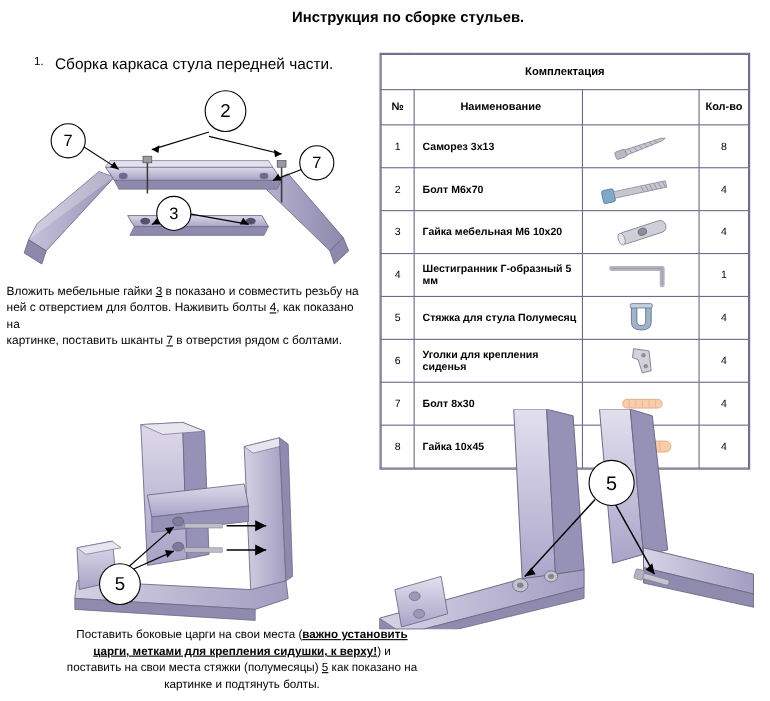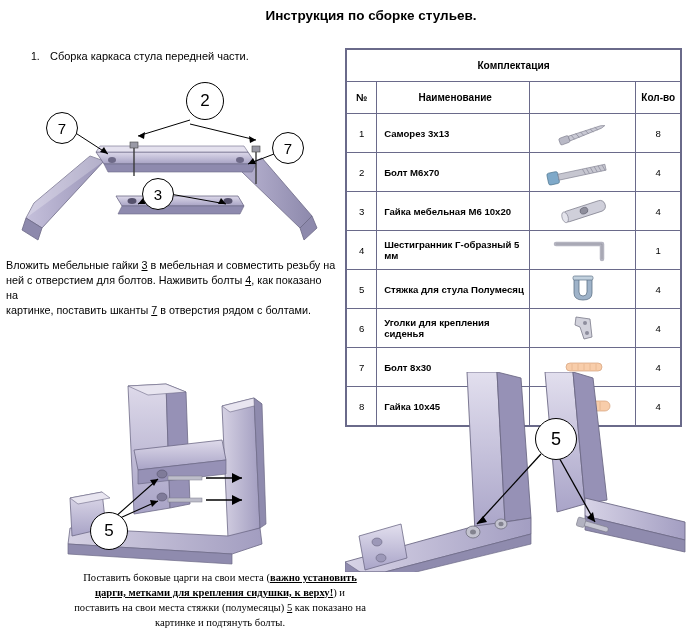--- a/index.html
+++ b/index.html
@@ -34,21 +34,21 @@
   .step1-num {
     position: absolute;
     left: 31px;
     top: 50px;
     font-size: 10.5px;
   }
   .step1-text {
     position: absolute;
     left: 50px;
     top: 50px;
-    font-size: 11px;
+    font-size: 14px;
   }
   
   .illu {
     position: absolute;
   }
   .callout {
     position: absolute;
     border: 1.6px solid #000;
     border-radius: 50%;
     background: #fff;
@@ -185,21 +185,21 @@
       <polygon points="214,136 206,136 209,130" fill="#000"></polygon>
     </svg>
   </div>
 
   <div class="callout lg" style="left:186px; top:82px;">2</div>
   <div class="callout md" style="left:46px; top:112px;">7</div>
   <div class="callout md" style="left:272px; top:132px;">7</div>
   <div class="callout md" style="left:142px; top:178px;">3</div>
 
   <div class="para" style="left:6px; top:258px; width:330px;">
-    <span>Вложить мебельные гайки </span><u>3</u><span> в мебельная и совместить резьбу на</span><br>
+    <span>Вложить мебельные гайки </span><u>3</u><span> в показано и совместить резьбу на</span><br>
     <span>ней с отверстием для болтов. Наживить болты </span><u>4</u><span>, как показано на</span><br>
     <span>картинке, поставить шканты </span><u>7</u><span> в отверстия рядом с болтами.</span>
   </div>
 
   <div class="table-wrap">
     <table class="parts">
       <tbody>
         <tr>
           <td class="t-title" colspan="4">Комплектация</td>
         </tr>
@@ -437,20 +437,20 @@
       </g>
 
       <path d="M196,82 L132,152" stroke="#000" stroke-width="1.3" fill="none"></path>
       <polygon points="132,152 142,150 138,144" fill="#000"></polygon>
       <path d="M212,82 L250,150" stroke="#000" stroke-width="1.3" fill="none"></path>
       <polygon points="250,150 248,140 242,146" fill="#000"></polygon>
     </svg>
   </div>
   <div class="callout lg" style="left:535px; top:418px; width:40px; height:40px; font-size:18px;">5</div>
 
-  <div class="bottom-para" style="left:10px; top:570px; width:420px;font-family:Liberation Serif, serif;">
+  <div class="bottom-para" style="left:10px; top:570px; width:420px;">
     <span>Поставить боковые царги на свои места (</span><b><u>важно установить</u></b><br>
     <b><u>царги, метками для крепления сидушки, к верху!</u></b><span>) и</span><br>
     <span>поставить на свои места стяжки (полумесяцы) </span><u>5</u><span> как показано на</span><br>
     <span>картинке и подтянуть болты.</span>
   </div>
 
 </div>
 
 </body></html>

